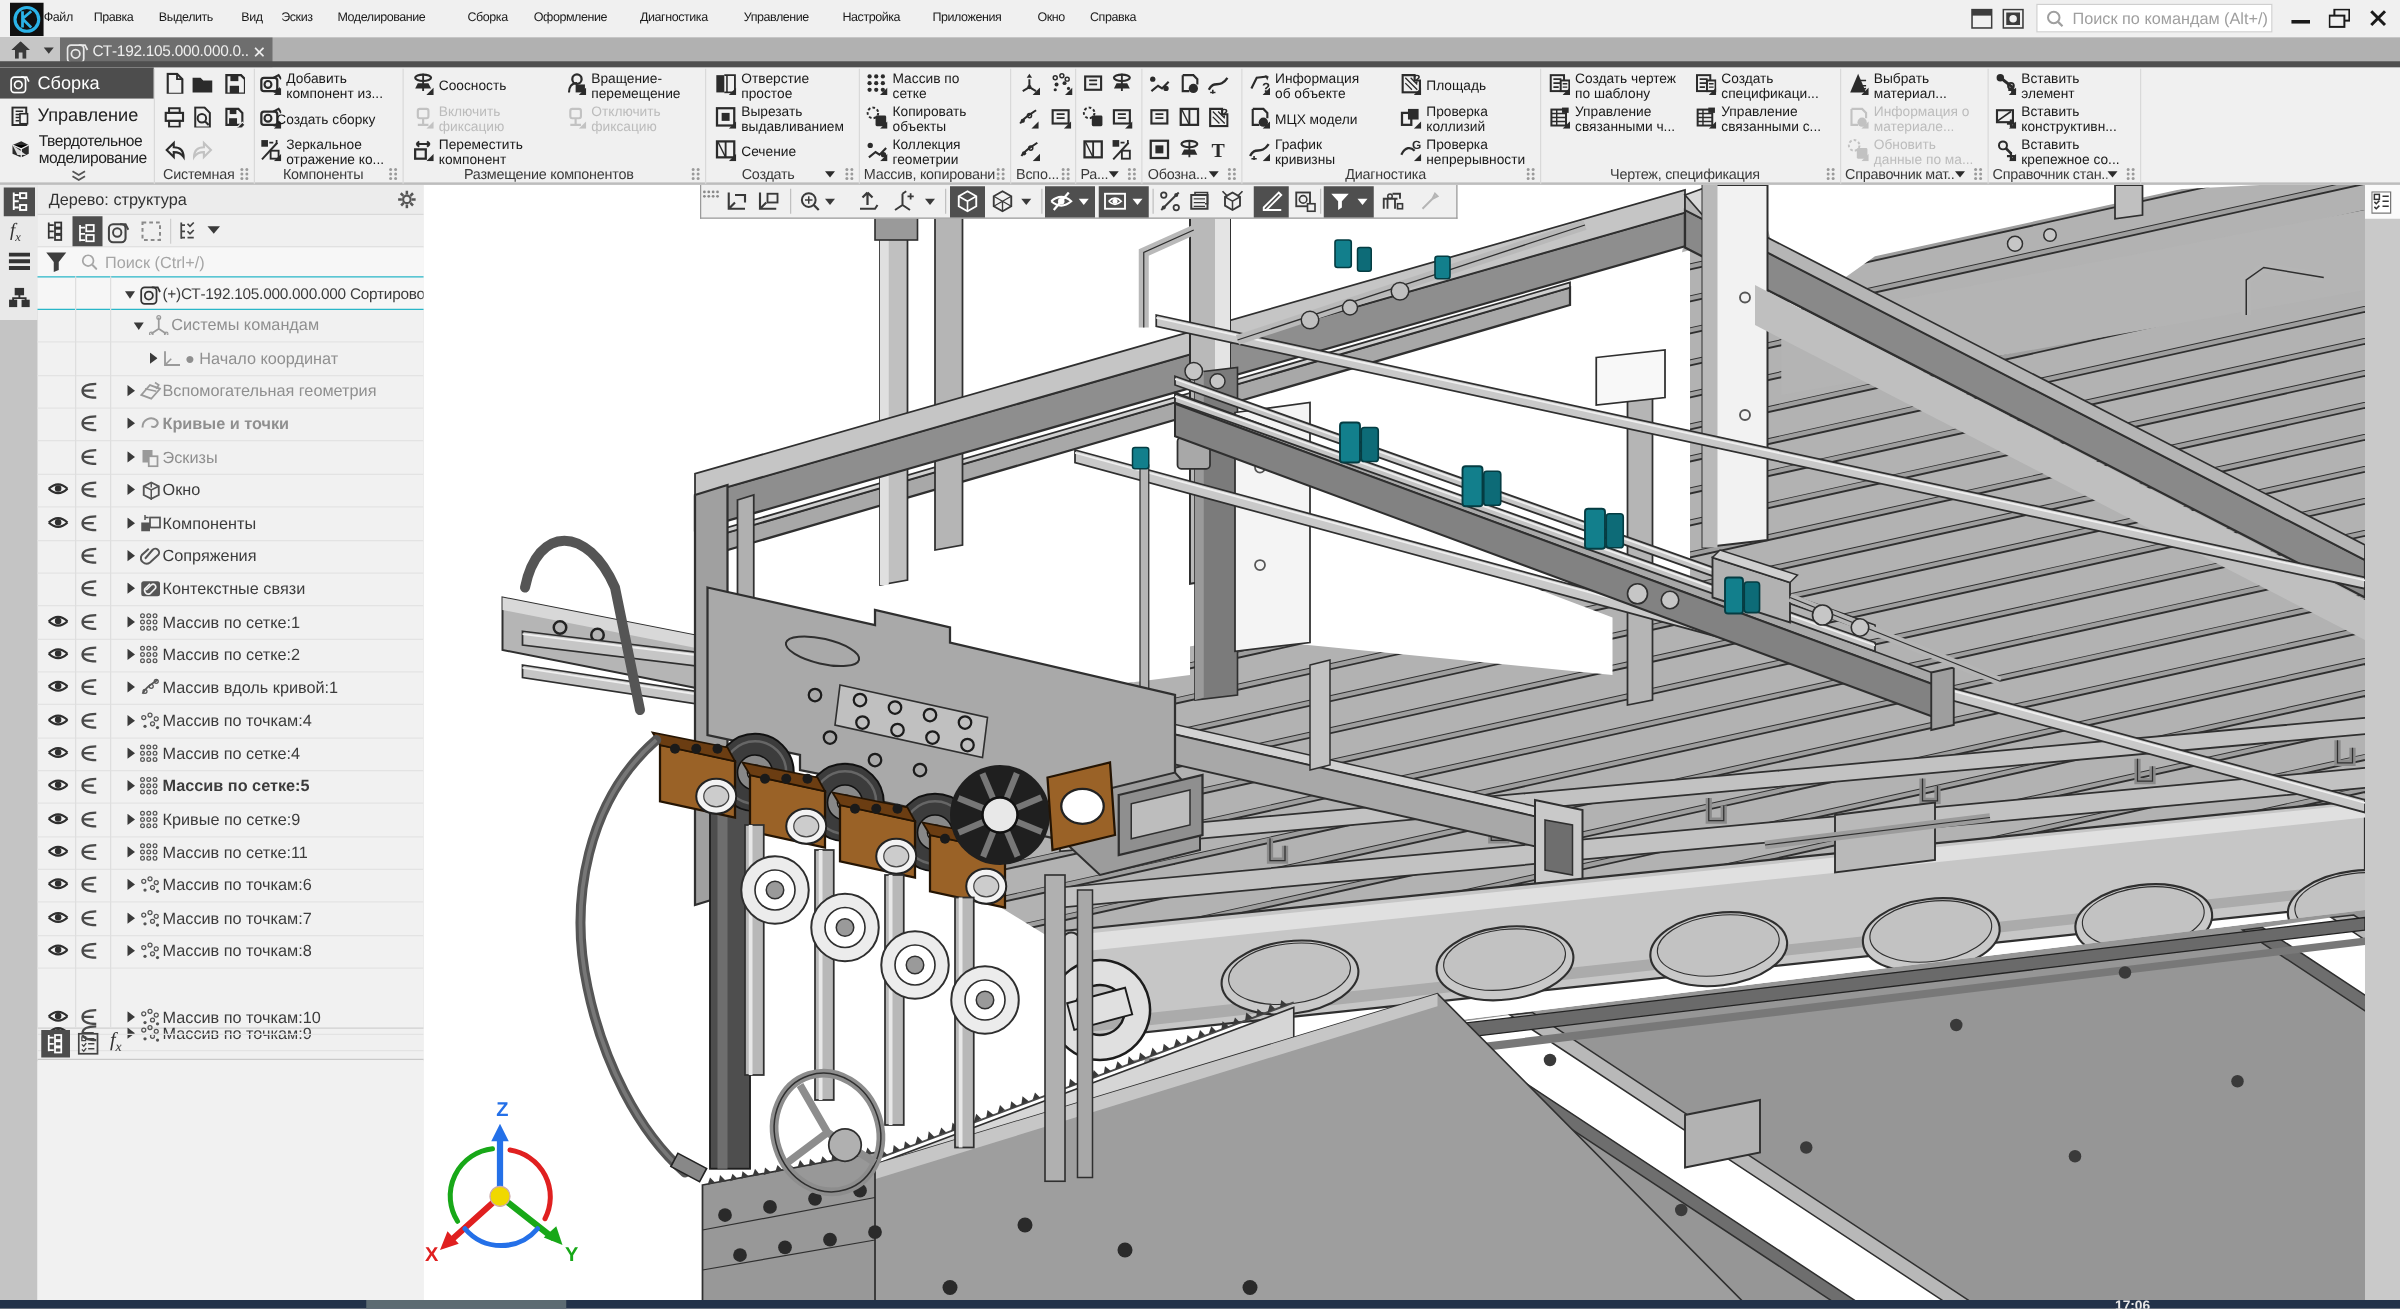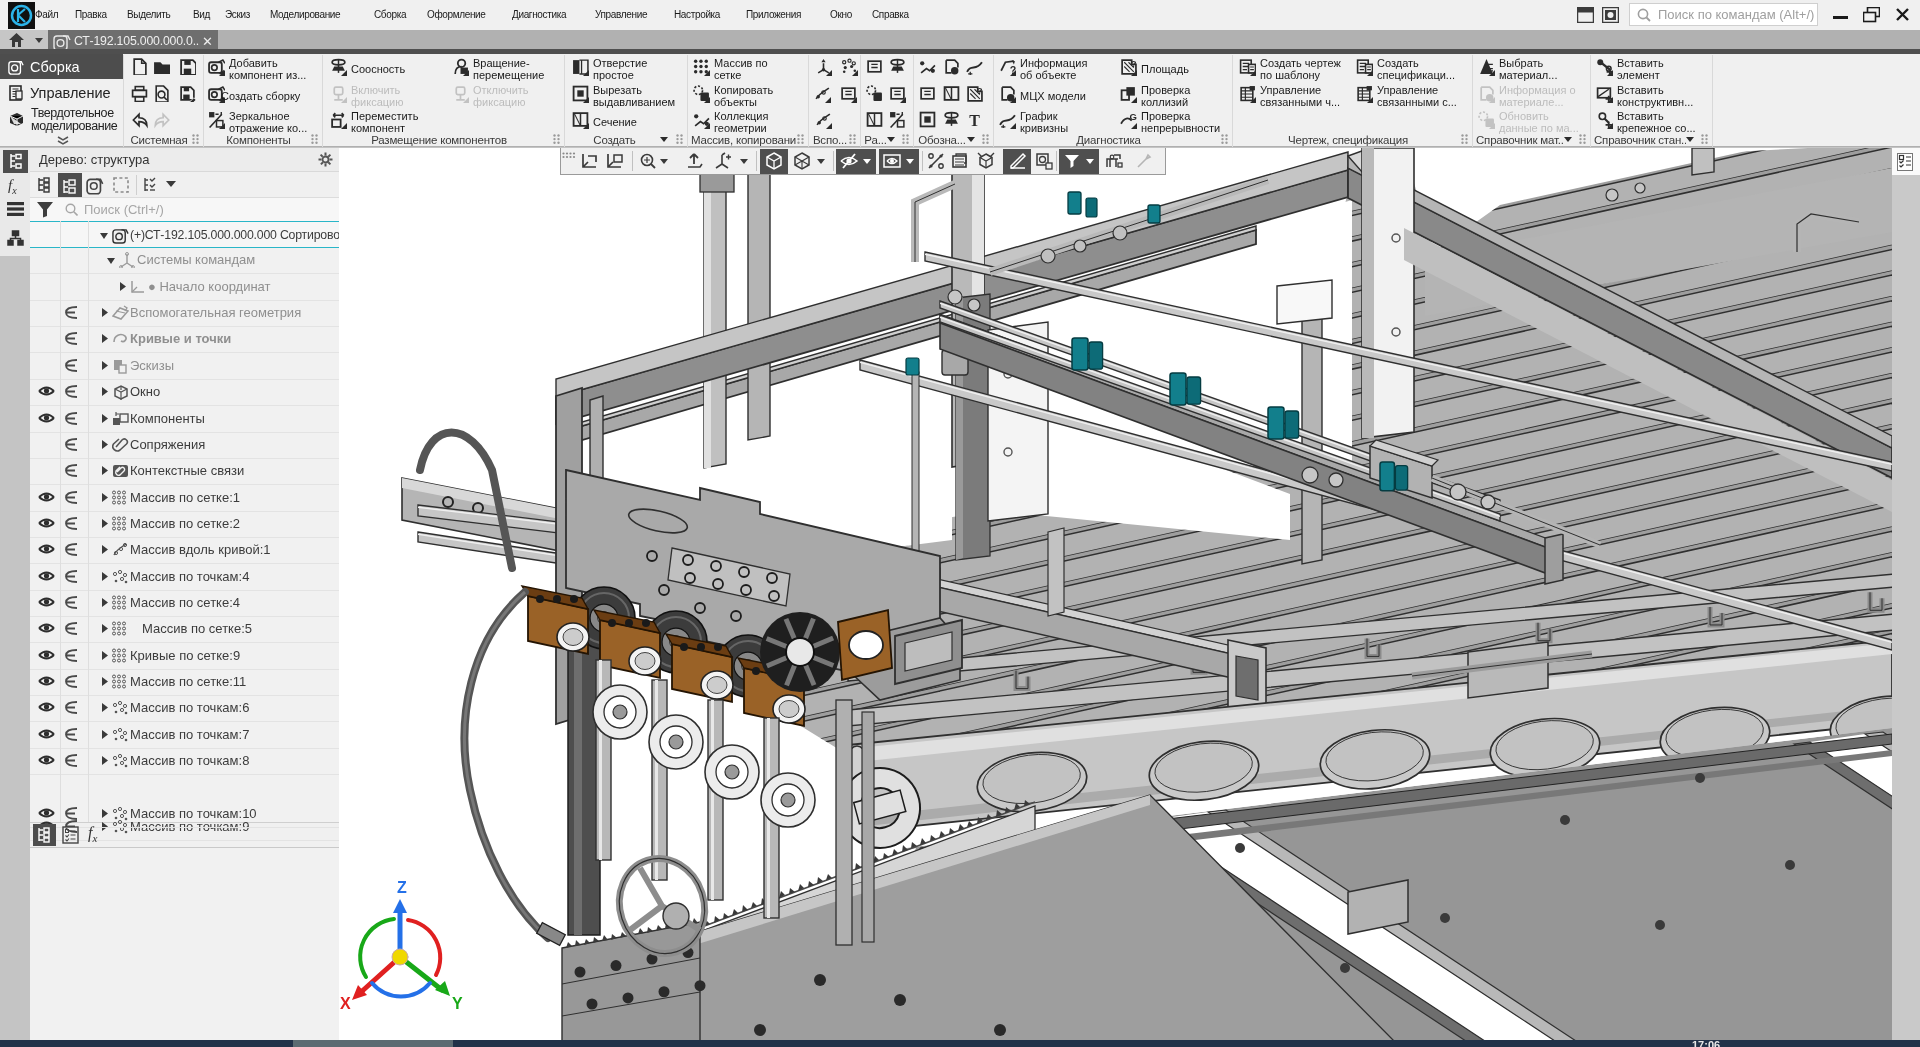--- a/index.html
+++ b/index.html
@@ -985,21 +985,21 @@
           <circle cx="2" cy="2.5" r="1.5" fill="none" stroke="#555" stroke-width="1"></circle>
           <circle cx="7" cy="2.5" r="1.5" fill="none" stroke="#555" stroke-width="1"></circle>
           <circle cx="12" cy="2.5" r="1.5" fill="none" stroke="#555" stroke-width="1"></circle>
           <circle cx="2" cy="7.5" r="1.5" fill="none" stroke="#555" stroke-width="1"></circle>
           <circle cx="7" cy="7.5" r="1.5" fill="none" stroke="#555" stroke-width="1"></circle>
           <circle cx="12" cy="7.5" r="1.5" fill="none" stroke="#555" stroke-width="1"></circle>
           <circle cx="2" cy="12.5" r="1.5" fill="none" stroke="#555" stroke-width="1"></circle>
           <circle cx="7" cy="12.5" r="1.5" fill="none" stroke="#555" stroke-width="1"></circle>
           <circle cx="12" cy="12.5" r="1.5" fill="none" stroke="#555" stroke-width="1"></circle>
         </svg>
-        <span class="ttx" style="left:112px;">Массив по сетке:5</span>
+        <span class="ttx" style="left:100px;font-weight:bold;">Массив по сетке:5</span>
       </div>
 <div class="trow" style="top:642.6px">
         <svg class="abs" style="left:8px;top:6px" width="17" height="12">
           <path d="M1 6 Q8.5 -1 16 6" fill="none" stroke="#2e2e2e" stroke-width="1.8"></path>
           <path d="M1 6 Q8.5 13 16 6" fill="none" stroke="#2e2e2e" stroke-width="1.8"></path>
           <circle cx="8.5" cy="5.8" r="2.6" fill="#2e2e2e"></circle>
         </svg>
         <svg class="abs" style="left:33px;top:5px" width="16" height="15">
           <path d="M14 2 Q3 2 3 7.5 Q3 13 14 13 M3 7.5 H12" fill="none" stroke="#4a4a4a" stroke-width="1.8"></path>
         </svg>

